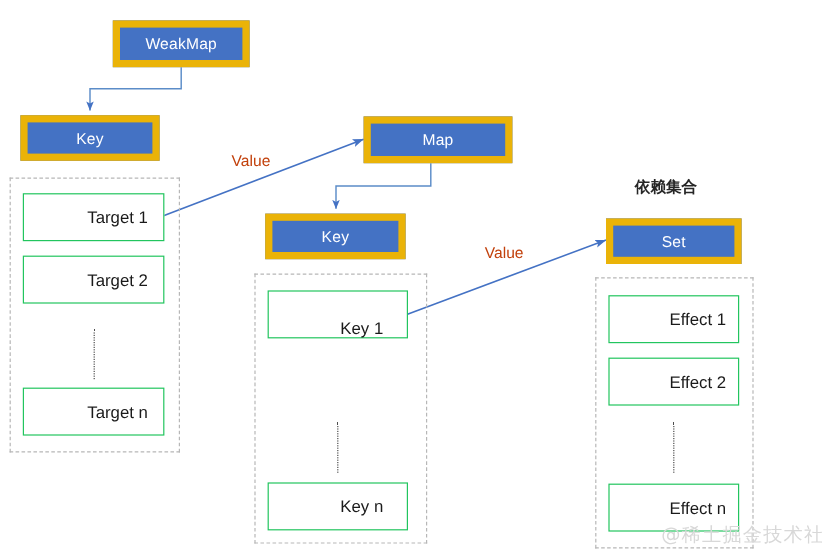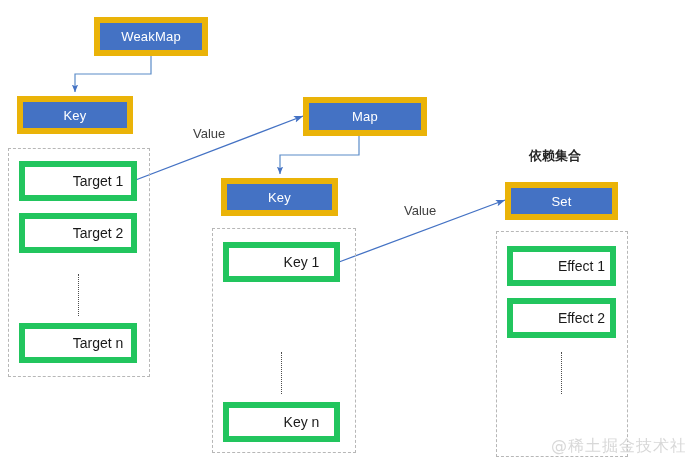--- a/index.html
+++ b/index.html
@@ -35,35 +35,35 @@
   }
   .blue-box {
     background: #4472c4;
     border: 6px solid #eab308;
     color: #ffffff;
     font-size: 13px;
     letter-spacing: 0.2px;
   }
   .white-box {
     background: #ffffff;
-    border: 6px solid #22c55e;
+    border: 1px solid #22c55e;
     color: #1a1a1a;
     font-size: 14px;
     padding-left: 40px;
   }
   .dashed-group {
     position: absolute;
     box-sizing: border-box;
     border: 1px dashed #b7b7b7;
     background: transparent;
   }
   .edge-label {
     position: absolute;
     font-size: 13px;
-    color: #404040;
+    color: #c2410c;
     white-space: nowrap;
   }
   .group-title {
     position: absolute;
     font-size: 13px;
     color: #262626;
     white-space: nowrap;
     font-family: "DejaVu Sans", "Liberation Sans", sans-serif;
     font-weight: bold;
   }
@@ -139,21 +139,21 @@
   <div class="node blue-box" style="left:303px; top:97px; width:124px; height:39px;">
     <span>Map</span>
   </div>
 
   <div class="node blue-box" style="left:221px; top:178px; width:117px; height:38px;">
     <span>Key</span>
   </div>
 
   <div class="dashed-group" style="left:212px; top:228px; width:144px; height:225px;"></div>
 
-  <div class="node white-box" style="left:223px; top:242px; width:117px; height:40px;">
+  <div class="node white-box" style="left:223px; top:242px; width:117px; height:40px;align-items:flex-end;">
     <span>Key 1</span>
   </div>
   <div class="vdots" style="left:281px; top:352px; height:42px;"></div>
   <div class="node white-box" style="left:223px; top:402px; width:117px; height:40px;">
     <span>Key n</span>
   </div>
 
   <div class="edge-label" style="left:404px; top:203px;">Value</div>
 
   <div class="group-title" style="left:529px; top:147px;">依赖集合</div>
@@ -164,16 +164,19 @@
 
   <div class="dashed-group" style="left:496px; top:231px; width:132px; height:226px;"></div>
 
   <div class="node white-box" style="left:507px; top:246px; width:109px; height:40px;">
     <span>Effect 1</span>
   </div>
   <div class="node white-box" style="left:507px; top:298px; width:109px; height:40px;">
     <span>Effect 2</span>
   </div>
   <div class="vdots" style="left:561px; top:352px; height:42px;"></div>
+  <div class="node white-box" style="left:507px; top:403px; width:109px; height:40px;">
+    <span>Effect n</span>
+  </div>
 
   <div class="watermark" style="left:551px; top:436px;">@稀土掘金技术社区</div>
 
 </div>
 
 </body></html>

